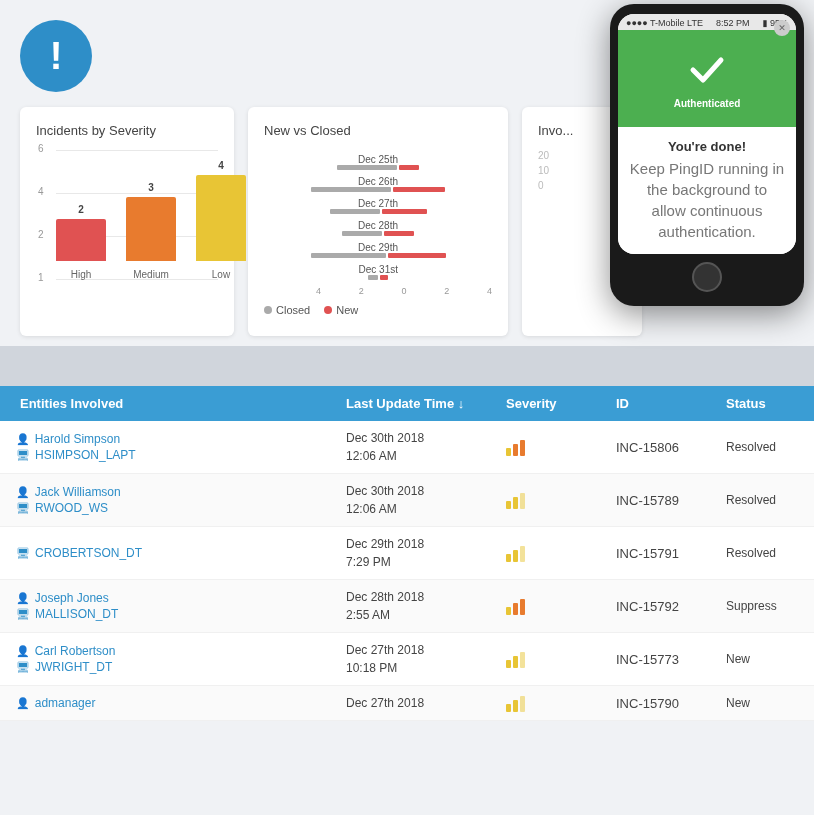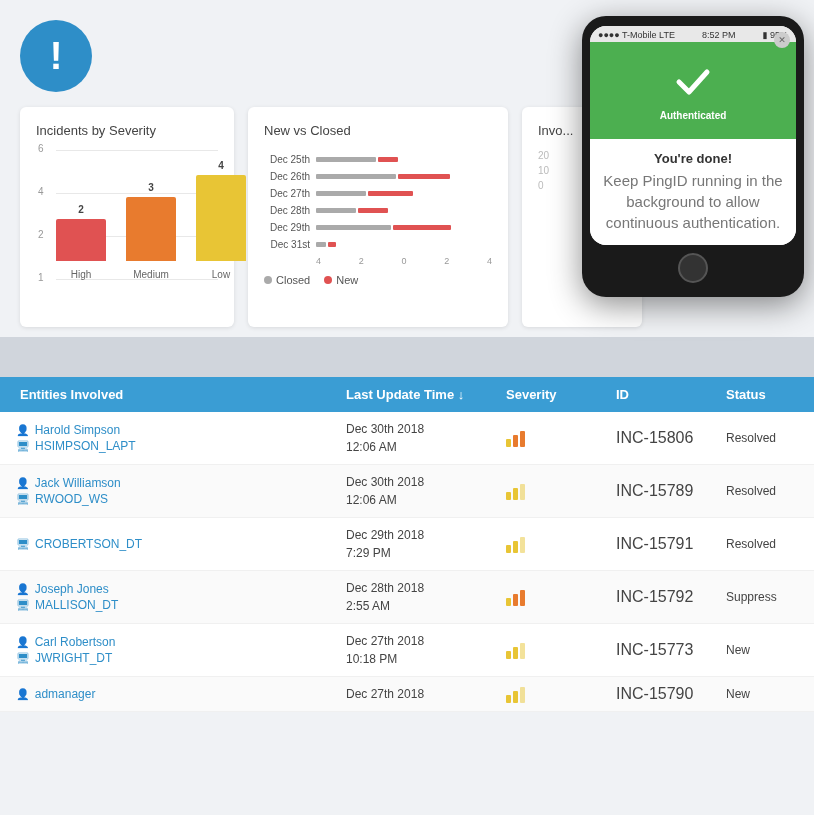--- a/index.html
+++ b/index.html
@@ -133,20 +133,21 @@
     
     .nvc-chart {
       padding: 4px 0;
     }
     .nvc-row {
       display: flex;
       align-items: center;
       margin-bottom: 6px;
       font-size: 10px;
       color: #666;
+      flex-direction: column;
     }
     .nvc-label {
       width: 52px;
       text-align: right;
       padding-right: 6px;
       font-size: 10px;
       color: #555;
     }
     .nvc-bars {
       display: flex;
@@ -194,23 +195,23 @@
     }
     .invoice-y-label {
       font-size: 10px;
       color: #bbb;
       margin-bottom: 4px;
     }
 
     
     .phone-overlay {
       position: absolute;
-      top: 16px;
+      top: 4px;
       right: 10px;
-      width: 222px;
+      width: 194px;
       background: #1a1a1a;
       border-radius: 24px;
       padding: 10px 8px 14px 8px;
       box-shadow: 0 8px 32px rgba(0,0,0,0.45);
       z-index: 10;
     }
     .phone-screen {
       background: #e8e8e8;
       border-radius: 16px;
       overflow: hidden;
@@ -364,21 +365,21 @@
       align-items: flex-end;
       gap: 2px;
       height: 18px;
     }
     .sbar {
       width: 5px;
       border-radius: 1px;
     }
 
     .id-cell {
-      font-size: 16px;
+      font-size: 13px;
       color: #444;
     }
     .status-cell {
       font-size: 12px;
       color: #444;
     }
   </style>
 </head>
 <body>
 

